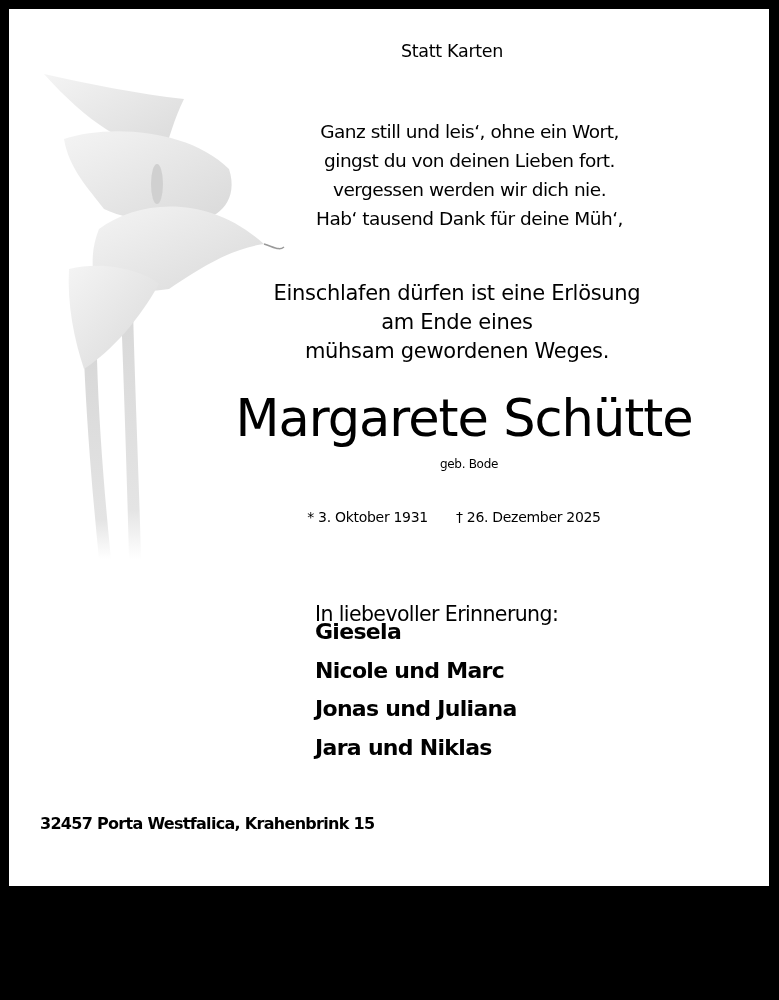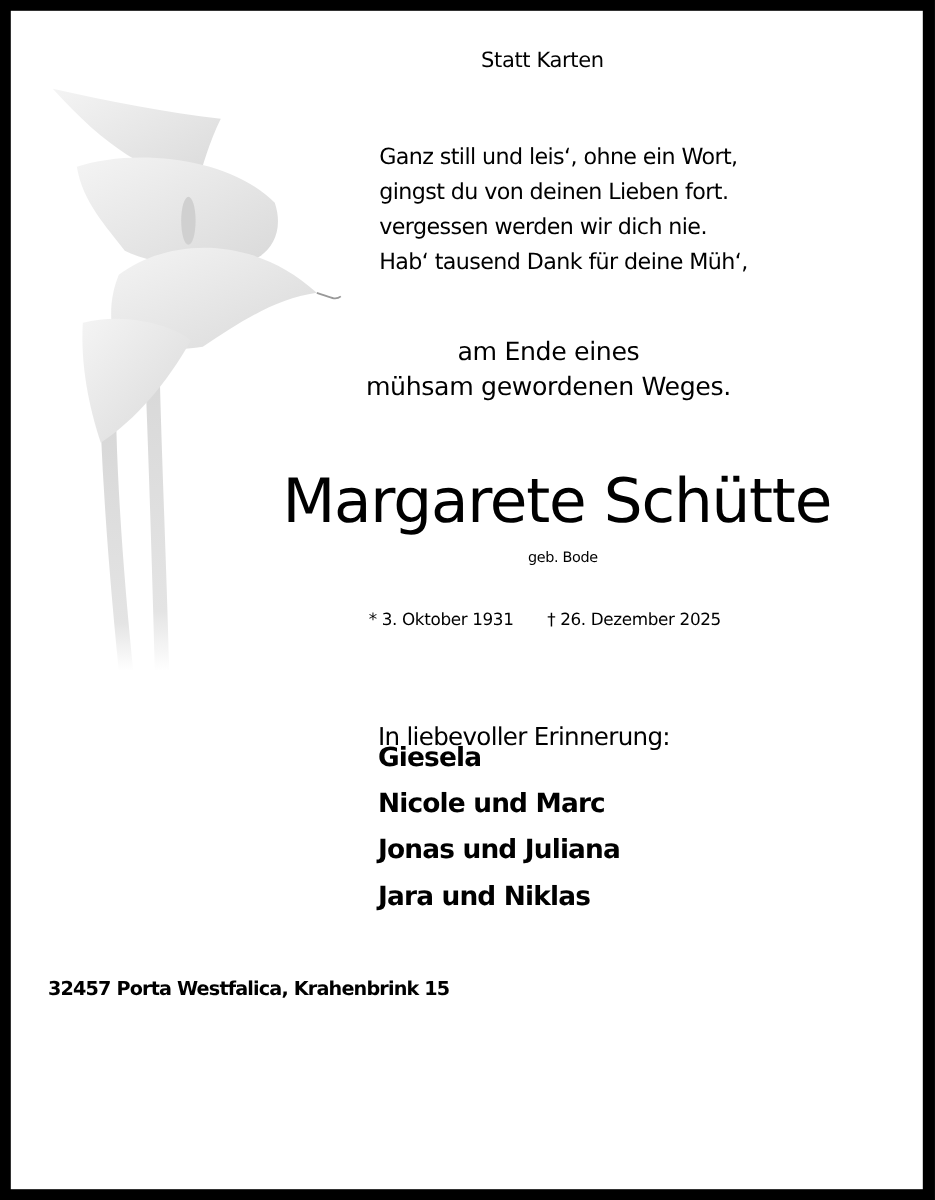--- a/index.html
+++ b/index.html
@@ -1,26 +1,26 @@
 <!DOCTYPE html>
 <html><head>
 <meta charset="utf-8">
 <style>
   html, body { margin: 0; padding: 0; background: #000; }
   body { width: 779px; height: 1000px; position: relative; overflow: hidden; }
   .card {
-    position: absolute; left: 9px; top: 9px; width: 760px; height: 982px;
+    position: absolute; left: 9px; top: 9px; width: 760px; height: 877px;
     background: #fff; color: #000;
     font-family: "DejaVu Sans", sans-serif;
   }
   .abs { position: absolute; white-space: nowrap; }
   .center { text-align: center; }
   .flower { position: absolute; left: 20px; top: 50px; width: 260px; height: 510px; }
   .statt { left: 0; width: 886px; top: 32px; font-size: 17.5px; letter-spacing: -0.3px; }
-  .poem { left: 307px; top: 108px; font-size: 18.5px; line-height: 29px; letter-spacing: -0.5px; }
+  .poem { left: 307px; top: 108px; font-size: 18.5px; line-height: 29px; letter-spacing: -0.5px; text-align: center; }
   .quote { left: 180px; width: 536px; top: 270px; font-size: 21px; line-height: 29px; letter-spacing: -0.3px; }
   .name { left: 170px; width: 570px; top: 380px; font-size: 51px; letter-spacing: -1px; line-height: 60px; }
   .maiden { left: 180px; width: 560px; top: 448px; font-size: 12px; letter-spacing: -0.3px; }
   .dates { left: 180px; width: 530px; top: 500px; font-size: 14px; letter-spacing: -0.3px; }
   .dates .gap { display: inline-block; width: 28px; }
   .intro { left: 306px; top: 565px; font-size: 20.5px; letter-spacing: -0.6px; margin-top: 28px; }
   .mourners { left: 306px; top: 604px; font-size: 22px; font-weight: bold; line-height: 38.5px; letter-spacing: -0.7px; }
   .address { left: 31px; top: 805px; font-size: 16px; letter-spacing: -0.7px; font-weight: bold; }
   .service { left: 34px; top: 862px; font-size: 19.5px; line-height: 28.5px; letter-spacing: -0.7px; }
 </style>
@@ -59,20 +59,21 @@
   <div class="abs center statt">Statt Karten</div>
 
   <div class="abs poem">
     <div>Ganz still und leis‘, ohne ein Wort,</div>
     <div>gingst du von deinen Lieben fort.</div>
     <div>vergessen werden wir dich nie.</div>
     <div>Hab‘ tausend Dank für deine Müh‘,</div>
   </div>
 
   <div class="abs center quote">
+    <div>Einschlafen dürfen ist eine Erlösung</div>
     <div>am Ende eines</div>
     <div>mühsam gewordenen Weges.</div>
   </div>
 
   <div class="abs center name">Margarete Schütte</div>
   <div class="abs center maiden">geb. Bode</div>
   <div class="abs center dates">
     <span>* 3. Oktober 1931</span><span class="gap"></span><span>† 26. Dezember 2025</span>
   </div>
 

